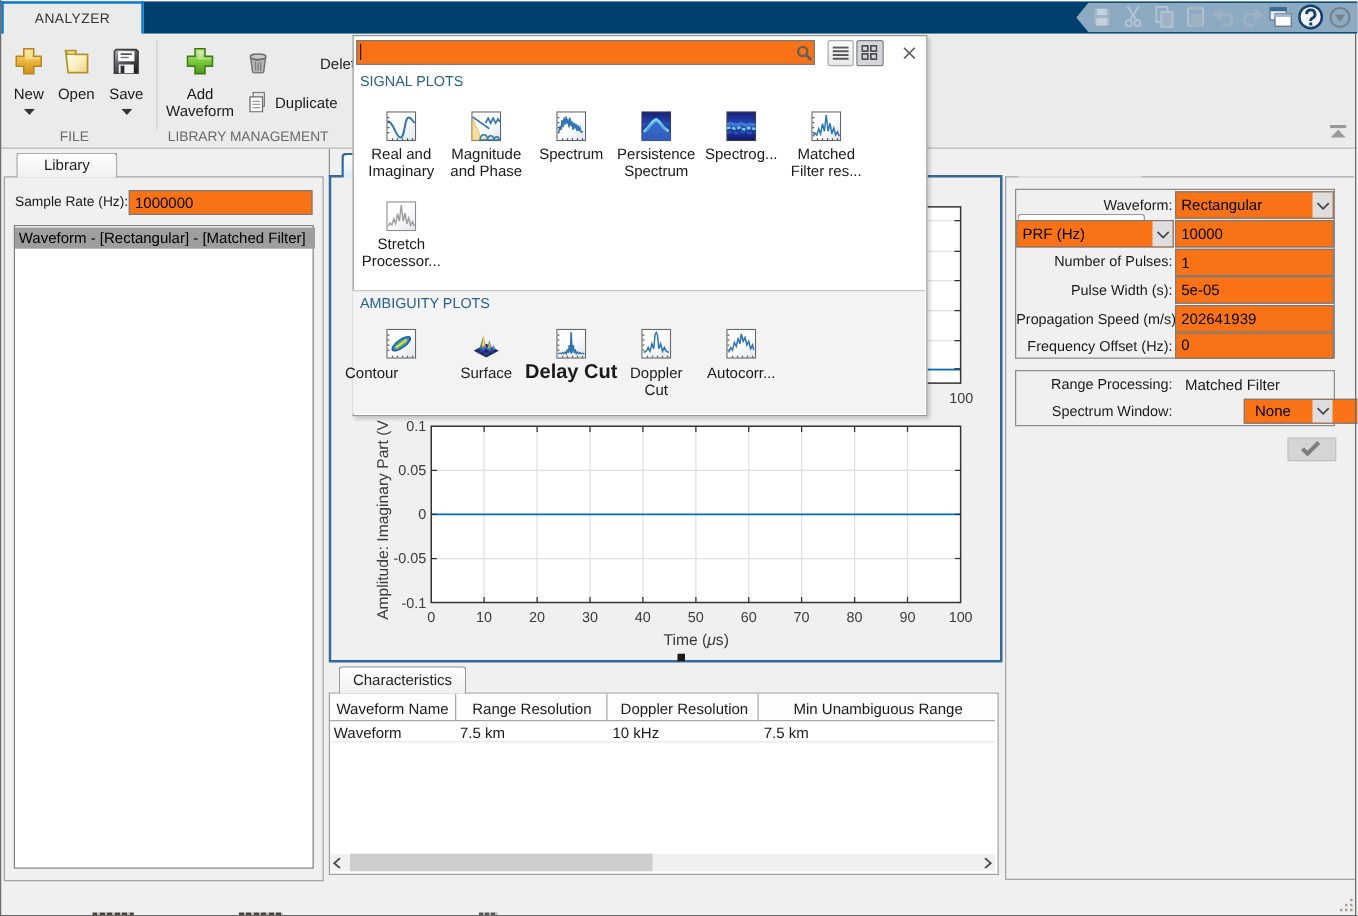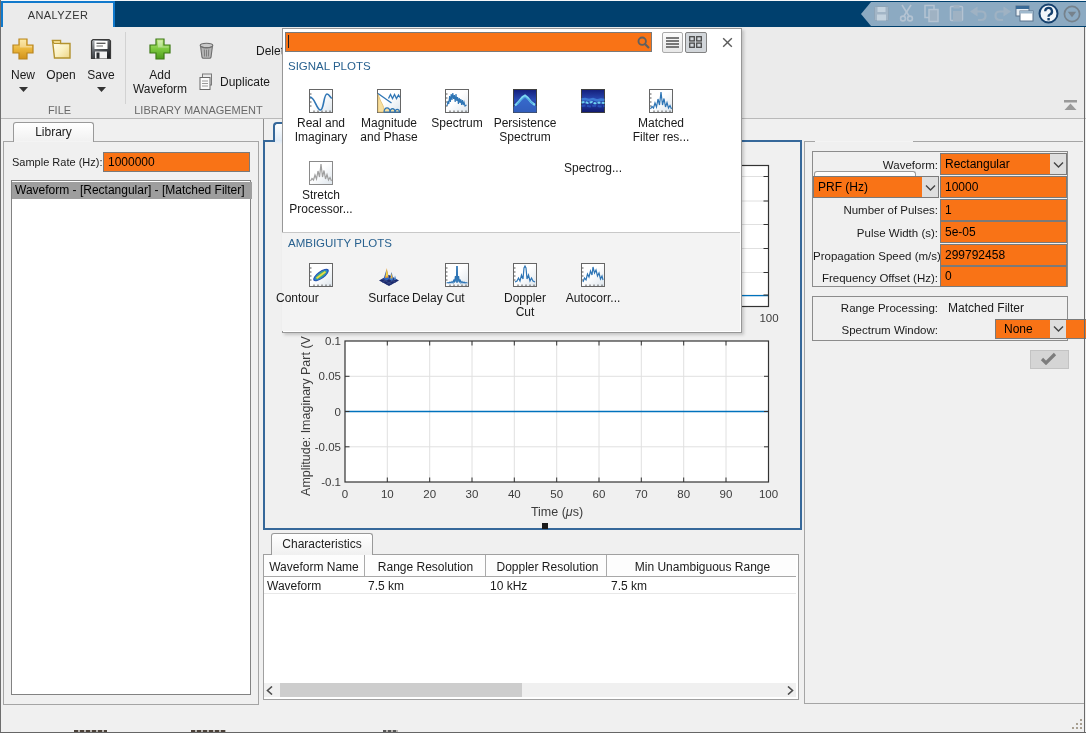--- a/index.html
+++ b/index.html
@@ -312,21 +312,21 @@
 <div class="abs" style="left:922px;top:177px;width:16px;height:20px;background:#dedede;"></div>
 <svg class="abs" style="left:925px;top:184px;" width="11" height="8" viewBox="0 0 11 8">
     <path d="M1 1.5 L5.5 6 L10 1.5" fill="none" stroke="#444" stroke-width="1.4"></path>
   </svg>
 <div class="inp" style="left:940px;top:176px;width:127px;height:22px;line-height:20px;padding-left:4px;">10000</div>
 <div class="plbl" style="left:813px;top:204px;">Number of Pulses:</div>
 <div class="inp" style="left:940px;top:199px;width:127px;height:22px;line-height:20px;padding-left:4px;">1</div>
 <div class="plbl" style="left:813px;top:227px;">Pulse Width (s):</div>
 <div class="inp" style="left:940px;top:221px;width:127px;height:22px;line-height:20px;padding-left:4px;">5e-05</div>
 <div class="plbl" style="left:813px;top:250px;">Propagation Speed (m/s):</div>
-<div class="inp" style="left:940px;top:244px;width:127px;height:22px;line-height:20px;padding-left:4px;">299792458</div>
+<div class="inp" style="left:940px;top:244px;width:127px;height:22px;line-height:20px;padding-left:4px;">202641939</div>
 <div class="plbl" style="left:813px;top:272px;">Frequency Offset (Hz):</div>
 <div class="inp" style="left:940px;top:266px;width:127px;height:21px;line-height:19px;padding-left:4px;">0</div>
 
 <div class="abs" style="left:812px;top:296px;width:254px;height:43px;border:1px solid #8c8c8c;"></div>
 <div class="plbl" style="left:813px;top:302px;">Range Processing:</div>
 <div class="abs t12" style="left:948px;top:301px;">Matched Filter</div>
 <div class="plbl" style="left:813px;top:324px;">Spectrum Window:</div>
 <div class="inp" style="left:995px;top:319px;width:138px;height:20px;line-height:18px;padding-left:8px;">None</div>
 <div class="abs" style="left:1050px;top:320px;width:16px;height:18px;background:#dedede;"></div>
 <svg class="abs" style="left:1053px;top:325px;" width="11" height="8" viewBox="0 0 11 8">
@@ -460,21 +460,21 @@
   <path d="M1.5 20 L3 17.5 L4.5 19 L6 14 L7.5 18 L9 10 L10.5 16 L12 3 L13.5 16 L15 9.5 L16.5 18 L18 13.5 L19.5 19 L21 16.5 L22.5 20" fill="none" stroke="#2e75b5" stroke-width="1.2"></path>
  </svg>
  <svg style="position:absolute;left:27px;top:133px;" width="24" height="24" viewBox="0 0 24 24">
   <rect x="0.5" y="0.5" width="23" height="23" fill="url(#icg)" stroke="#8a8a8a"></rect>
   <path d="M1.5 20 L3 17.5 L4.5 19 L6 14 L7.5 18 L9 10 L10.5 16 L12 3 L13.5 16 L15 9.5 L16.5 18 L18 13.5 L19.5 19 L21 16.5 L22.5 20" fill="none" stroke="#a0a0a0" stroke-width="1.2"></path>
  </svg>
  <div style="position:absolute;left:-6px;top:88px;width:90px;text-align:center;font-size:12px;color:#1a1a1a;line-height:14px;">Real and<br>Imaginary</div>
  <div style="position:absolute;left:62px;top:88px;width:90px;text-align:center;font-size:12px;color:#1a1a1a;line-height:14px;">Magnitude<br>and Phase</div>
  <div style="position:absolute;left:130px;top:88px;width:90px;text-align:center;font-size:12px;color:#1a1a1a;line-height:14px;">Spectrum</div>
  <div style="position:absolute;left:198px;top:88px;width:90px;text-align:center;font-size:12px;color:#1a1a1a;line-height:14px;">Persistence<br>Spectrum</div>
- <div style="position:absolute;left:266px;top:88px;width:90px;text-align:center;font-size:12px;color:#1a1a1a;line-height:14px;margin-top:45px;">Spectrog...</div>
+ <div style="position:absolute;left:266px;top:88px;width:90px;text-align:center;font-size:12px;color:#1a1a1a;line-height:14px;">Spectrog...</div>
  <div style="position:absolute;left:334px;top:88px;width:90px;text-align:center;font-size:12px;color:#1a1a1a;line-height:14px;">Matched<br>Filter res...</div>
  <div style="position:absolute;left:-6px;top:160px;width:90px;text-align:center;font-size:12px;color:#1a1a1a;line-height:14px;">Stretch<br>Processor...</div>
  <div style="position:absolute;left:0;top:204px;width:458px;height:98px;background:#f3f3f3;border-top:1px solid #c8c8c8;"></div>
  <div style="position:absolute;left:6px;top:209px;font-size:11.5px;color:#28618f;">AMBIGUITY PLOTS</div>
  <svg style="position:absolute;left:27px;top:235px;" width="24" height="24" viewBox="0 0 24 24">
   <rect x="0.5" y="0.5" width="23" height="23" fill="url(#icg)" stroke="#666"></rect>
   <g stroke="#555" stroke-width="1">
         <line x1="1" y1="5" x2="2.5" y2="5"></line>
         <line x1="1" y1="9" x2="2.5" y2="9"></line>
         <line x1="1" y1="13" x2="2.5" y2="13"></line>
@@ -548,21 +548,21 @@
         <line x1="5" y1="23" x2="5" y2="21.5"></line>
         <line x1="9" y1="23" x2="9" y2="21.5"></line>
         <line x1="13" y1="23" x2="13" y2="21.5"></line>
         <line x1="17" y1="23" x2="17" y2="21.5"></line>
         <line x1="21" y1="23" x2="21" y2="21.5"></line>
       </g>
   <path d="M2 19 L3.5 15 L5 17 L6.5 11 L8 14 L9.5 8 L11 12 L12 4 L13.5 10 L15 7 L16.5 13 L18 10 L19.5 16 L21 13 L22 17" fill="none" stroke="#2e75b5" stroke-width="1.2"></path>
  </svg>
  <div style="position:absolute;left:-6px;top:263px;width:90px;text-align:left;font-size:12px;color:#1a1a1a;line-height:14px;">Contour</div>
  <div style="position:absolute;left:62px;top:263px;width:90px;text-align:center;font-size:12px;color:#1a1a1a;line-height:14px;">Surface</div>
- <div style="position:absolute;left:130px;top:263px;width:90px;font-size:12px;color:#1a1a1a;line-height:14px;">Delay Cut</div>
+ <div style="position:absolute;left:130px;top:263px;width:90px;text-align:center;font-size:16px;color:#1a1a1a;line-height:14px;font-weight:bold;">Delay Cut</div>
  <div style="position:absolute;left:198px;top:263px;width:90px;text-align:center;font-size:12px;color:#1a1a1a;line-height:14px;">Doppler<br>Cut</div>
  <div style="position:absolute;left:266px;top:263px;width:90px;text-align:center;font-size:12px;color:#1a1a1a;line-height:14px;">Autocorr...</div>
 </div>
 
 <div class="abs" style="left:74px;top:730px;width:33px;height:3px;background:repeating-linear-gradient(90deg,#4a4038 0 4px,#b8b4b0 4px 6px);"></div>
 <div class="abs" style="left:191px;top:730px;width:35px;height:3px;background:repeating-linear-gradient(90deg,#4a4038 0 4px,#b8b4b0 4px 6px);"></div>
 <div class="abs" style="left:383px;top:730px;width:15px;height:3px;background:repeating-linear-gradient(90deg,#555 0 3px,#b8b4b0 3px 5px);"></div>
 <div class="abs" style="left:0;top:731.5px;width:1086px;height:1.5px;background:#666;"></div>
 <svg class="abs" style="left:1070px;top:717px;" width="14" height="14" viewBox="0 0 14 14">
 <g fill="#a8a092">

